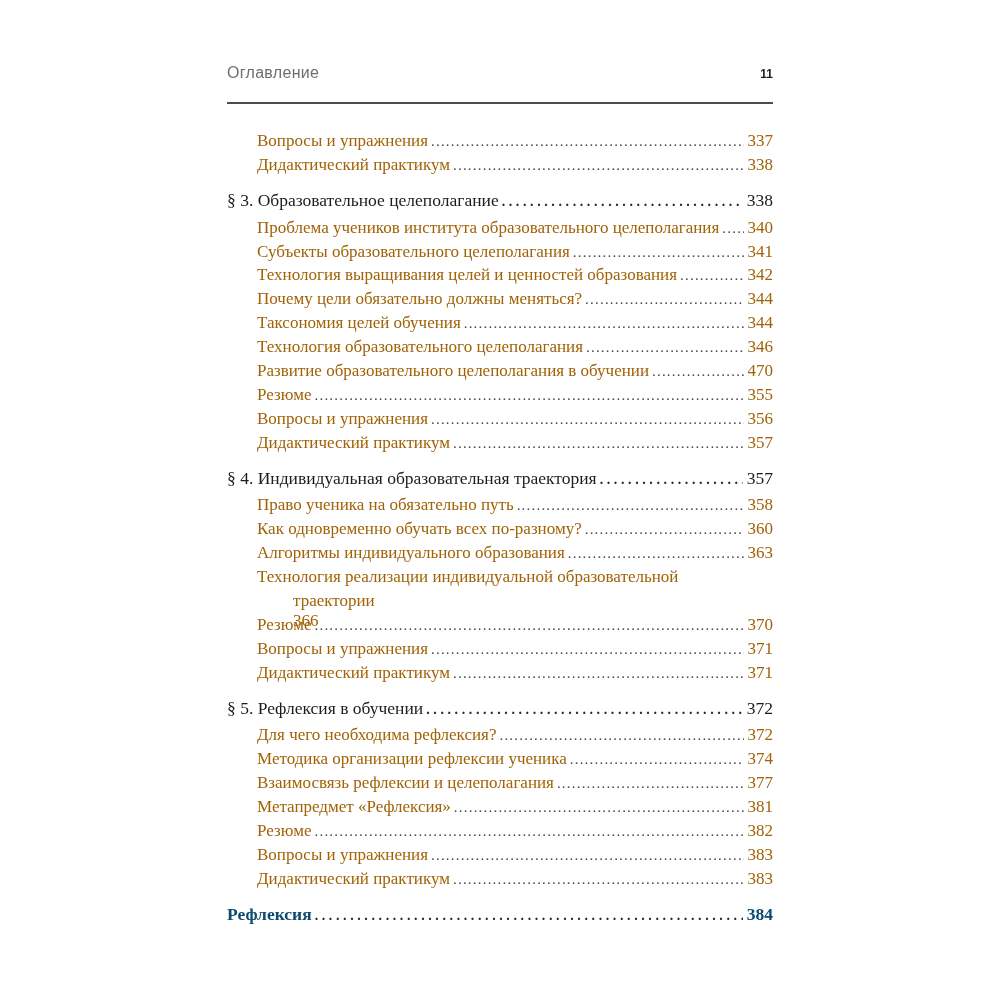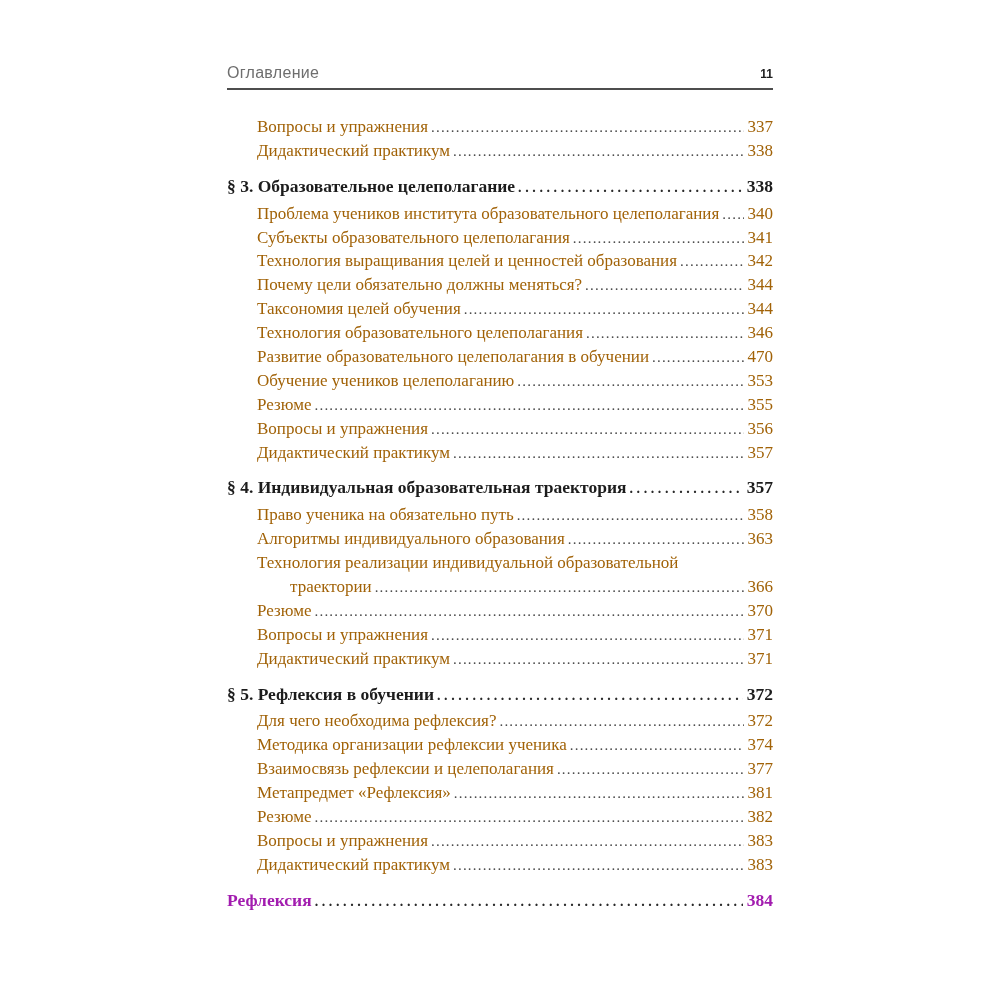--- a/index.html
+++ b/index.html
@@ -19,21 +19,21 @@
     position: absolute;
     left: 227px;
     top: 64px;
     width: 546px;
   }
   .running-head {
     display: flex;
     justify-content: space-between;
     align-items: baseline;
     border-bottom: 2px solid #4d4d4d;
-    padding-bottom: 6px;
+    padding-bottom: 20px;
   }
   .running-title {
     font-family: "Liberation Sans", sans-serif;
     font-size: 16px;
     color: #6e6e6e;
     letter-spacing: 0.3px;
   }
   .page-number-top {
     font-family: "Liberation Sans", sans-serif;
     font-size: 12px;
@@ -44,31 +44,31 @@
     margin-top: 27px;
   }
   .toc-row {
     display: flex;
     align-items: baseline;
     height: 23.9px;
     font-size: 17px;
     color: #a16207;
   }
   .toc-row.item, .toc-row.wrap-first { padding-left: 30px; }
-  .toc-row.cont { padding-left: 63px; }
+  .toc-row.cont { padding-left: 63px; flex-direction: column; }
   .toc-row.section {
-    font-weight: bold;
+    font-weight: normal;
     color: #1c1c1c;
     margin-top: 11px;
     margin-bottom: 4px;
     font-size: 17.5px;
   }
   .toc-row.chapter {
     font-weight: bold;
-    color: #a21caf;
+    color: #0c4a6e;
     margin-top: 11px;
     font-size: 17.5px;
   }
   .toc-title { white-space: nowrap; }
   .dot-leader {
     flex: 1 1 auto;
     min-width: 8px;
     overflow: hidden;
     white-space: nowrap;
     margin: 0 4px 0 3px;
@@ -144,25 +144,20 @@
           <span class="toc-title">Технология образовательного целеполагания</span>
           <span class="dot-leader"></span>
           <span class="toc-page">346</span>
         </div>
         <div class="toc-row item">
           <span class="toc-title">Развитие образовательного целеполагания в обучении</span>
           <span class="dot-leader"></span>
           <span class="toc-page">470</span>
         </div>
         <div class="toc-row item">
-          <span class="toc-title">Обучение учеников целеполаганию</span>
-          <span class="dot-leader"></span>
-          <span class="toc-page">353</span>
-        </div>
-        <div class="toc-row item">
           <span class="toc-title">Резюме</span>
           <span class="dot-leader"></span>
           <span class="toc-page">355</span>
         </div>
         <div class="toc-row item">
           <span class="toc-title">Вопросы и упражнения</span>
           <span class="dot-leader"></span>
           <span class="toc-page">356</span>
         </div>
         <div class="toc-row item">
@@ -174,20 +169,25 @@
           <span class="toc-title">§ 4. Индивидуальная образовательная траектория</span>
           <span class="dot-leader"></span>
           <span class="toc-page">357</span>
         </div>
         <div class="toc-row item">
           <span class="toc-title">Право ученика на обязательно путь</span>
           <span class="dot-leader"></span>
           <span class="toc-page">358</span>
         </div>
         <div class="toc-row item">
+          <span class="toc-title">Как одновременно обучать всех по-разному?</span>
+          <span class="dot-leader"></span>
+          <span class="toc-page">360</span>
+        </div>
+        <div class="toc-row item">
           <span class="toc-title">Алгоритмы индивидуального образования</span>
           <span class="dot-leader"></span>
           <span class="toc-page">363</span>
         </div>
         <div class="toc-row wrap-first">
           <span class="toc-title">Технология реализации индивидуальной образовательной</span>
         </div>
         <div class="toc-row cont">
           <span class="toc-title">траектории</span>
           <span class="dot-leader"></span>

